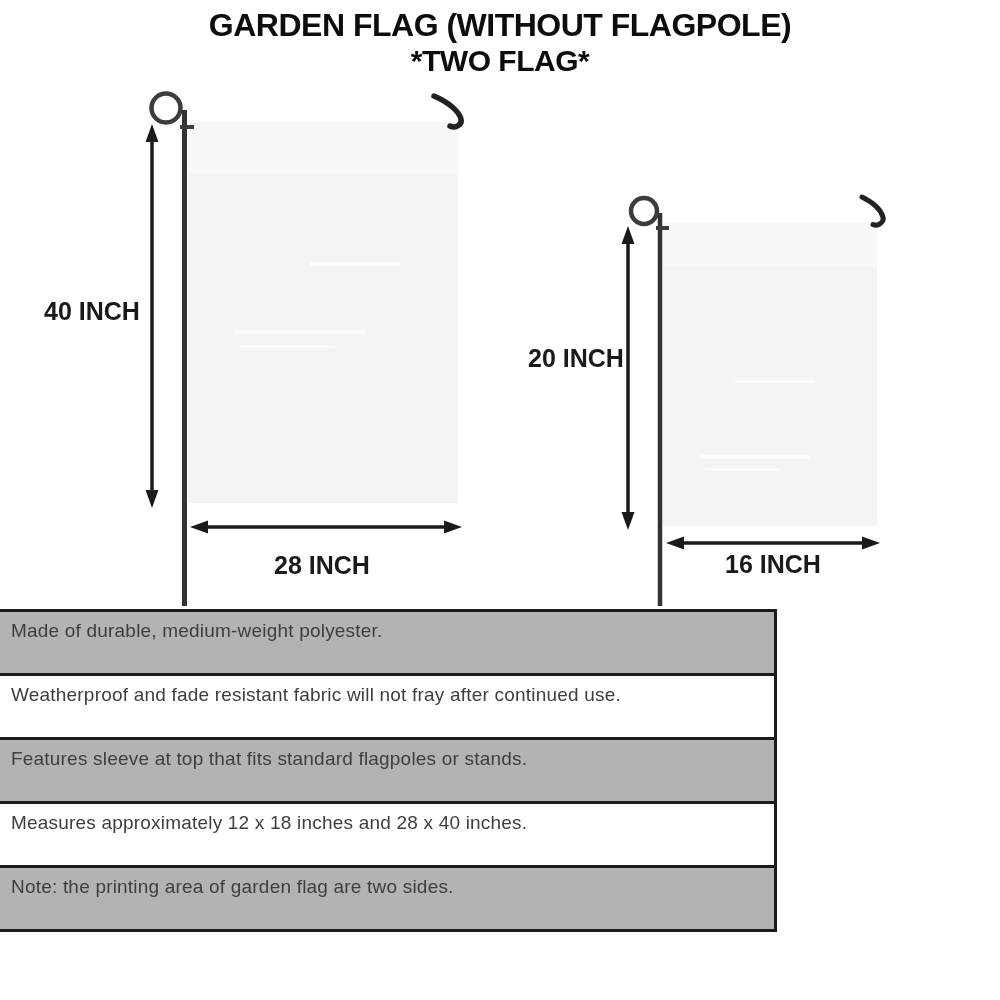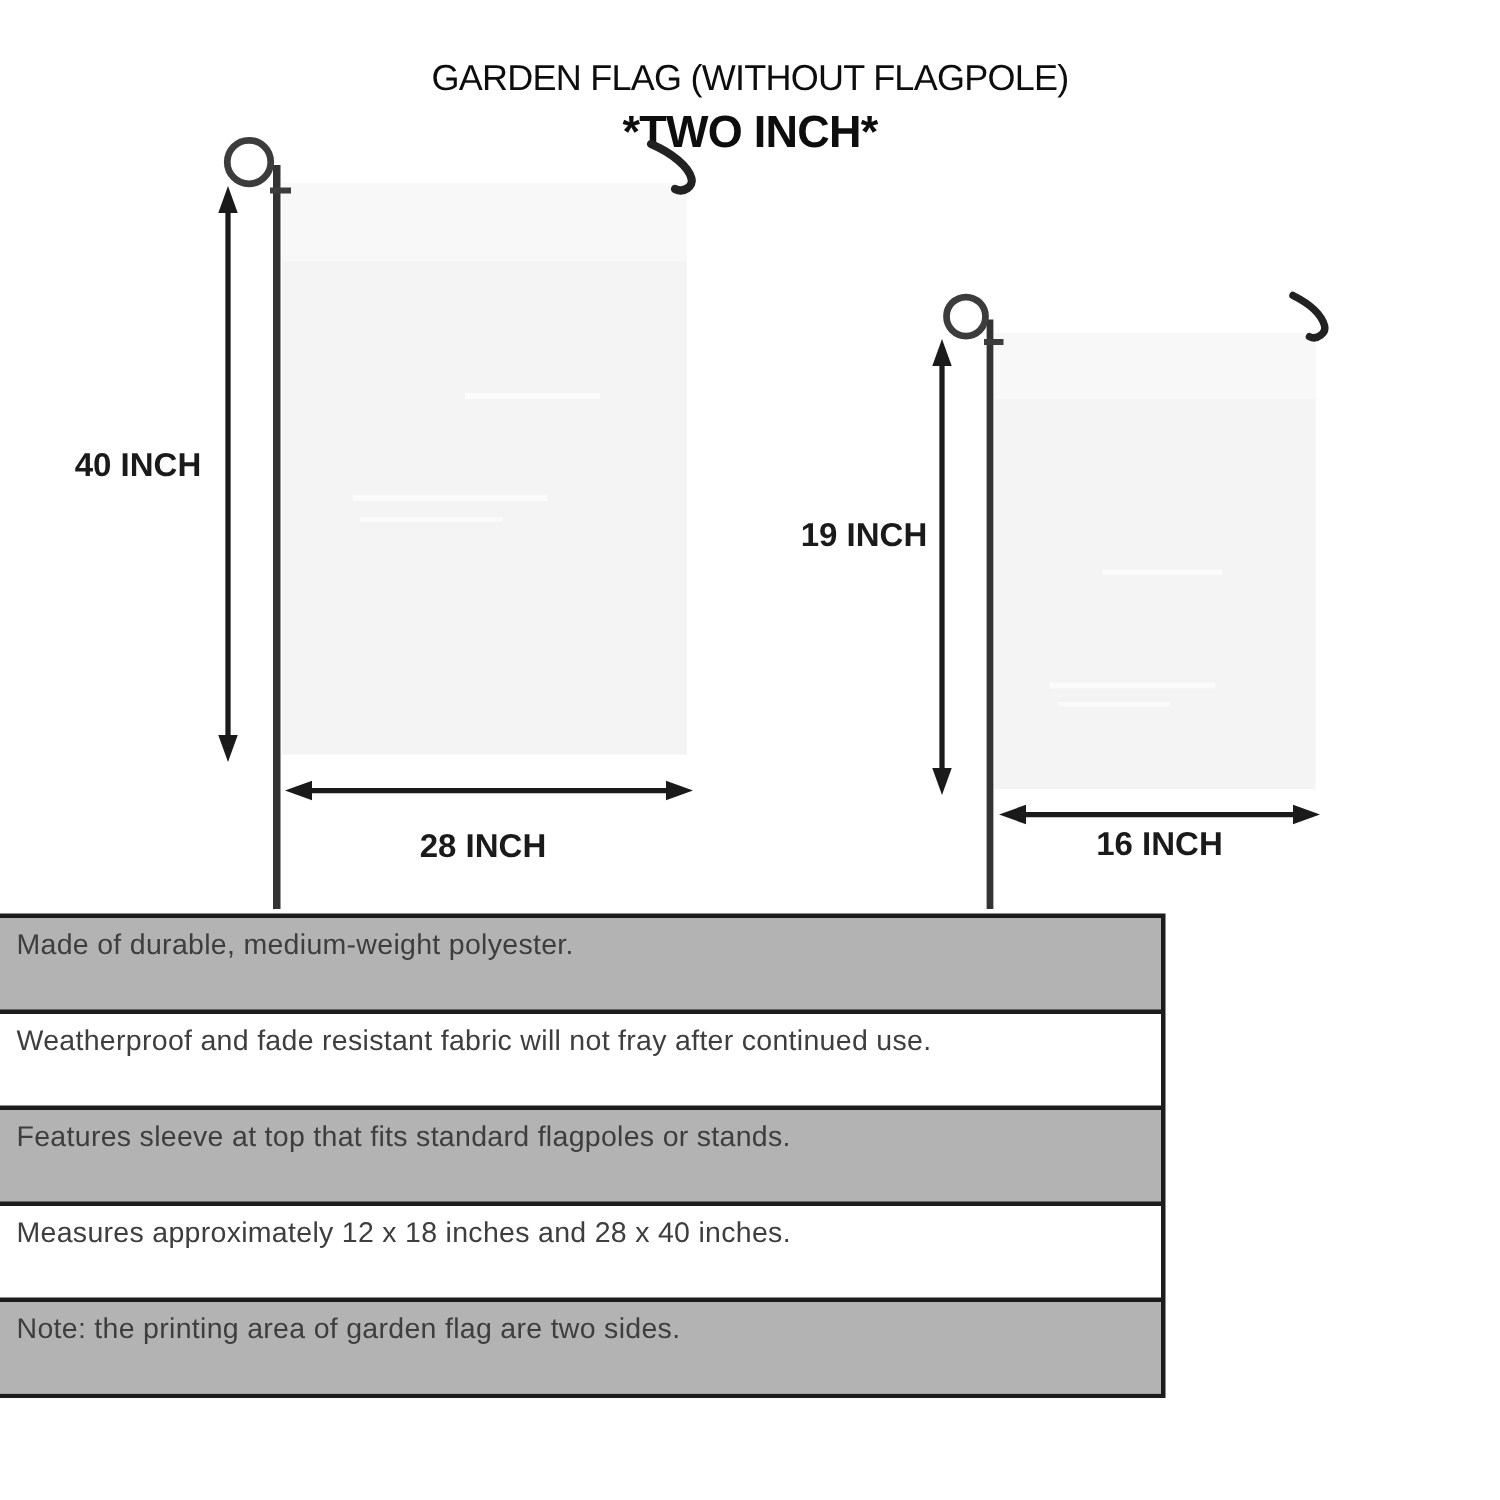--- a/index.html
+++ b/index.html
@@ -18,41 +18,40 @@
   
   .title-block {
     position: absolute;
     top: 6px;
     left: 0;
     width: 1000px;
     text-align: center;
     color: #0d0d0d;
   }
   .title-line1 {
-    font-size: 24px;
-    font-weight: 400;
+    font-size: 32px;
+    font-weight: 700;
     letter-spacing: -0.5px;
     line-height: 38px;
-    margin-top: 28px;
   }
   .title-line2 {
     font-size: 30px;
     font-weight: 800;
     letter-spacing: -0.5px;
     line-height: 34px;
   }
   
   .gfx {
     position: absolute;
     top: 0;
     left: 0;
   }
   .dim-label {
     position: absolute;
-    font-size: 22px;
+    font-size: 25px;
     font-weight: 700;
     color: #1a1a1a;
     text-align: center;
     letter-spacing: 0px;
   }
   #label-large-height { left: 40px;  top: 297px; width: 104px; }
   #label-large-width  { left: 250px; top: 551px; width: 144px; }
   #label-small-height { left: 514px; top: 344px; width: 124px; }
   #label-small-width  { left: 701px; top: 550px; width: 144px; }
   
@@ -78,21 +77,21 @@
   .feature-row.shaded { background: #b3b3b3; }
   .feature-row.plain  { background: #ffffff; }
 </style>
 </head>
 <body>
 
 <div id="stage">
 
   <div class="title-block">
     <div class="title-line1">GARDEN FLAG (WITHOUT FLAGPOLE)</div>
-    <div class="title-line2">*TWO INCH*</div>
+    <div class="title-line2">*TWO FLAG*</div>
   </div>
 
   <svg class="gfx" width="1000" height="1000" viewBox="0 0 1000 1000">
 
     <g>
 
       <rect x="188" y="122" width="270" height="381" fill="#f5f4f5"></rect>
       <rect x="188" y="122" width="270" height="52" fill="#f9f9f9" opacity="0.8"></rect>
       <rect x="310" y="262" width="90" height="4" fill="#ffffff" opacity="0.7"></rect>
       <rect x="235" y="330" width="130" height="4" fill="#ffffff" opacity="0.6"></rect>
@@ -140,21 +139,21 @@
       <g fill="#1a1a1a" stroke="#1a1a1a">
         <line x1="679" y1="543" x2="867" y2="543" stroke-width="3.5"></line>
         <polygon points="666,543 684,536.5 684,549.5" stroke="none"></polygon>
         <polygon points="880,543 862,536.5 862,549.5" stroke="none"></polygon>
       </g>
     </g>
   </svg>
 
   <div class="dim-label" id="label-large-height">40 INCH</div>
   <div class="dim-label" id="label-large-width">28 INCH</div>
-  <div class="dim-label" id="label-small-height">19 INCH</div>
+  <div class="dim-label" id="label-small-height">20 INCH</div>
   <div class="dim-label" id="label-small-width">16 INCH</div>
 
   <div class="features-table">
     <div class="feature-row shaded">Made of durable, medium-weight polyester.</div>
     <div class="feature-row plain">Weatherproof and fade resistant fabric will not fray after continued use.</div>
     <div class="feature-row shaded">Features sleeve at top that fits standard flagpoles or stands.</div>
     <div class="feature-row plain">Measures approximately 12 x 18 inches and 28 x 40 inches.</div>
     <div class="feature-row shaded">Note: the printing area of garden flag are two sides.</div>
   </div>
 

